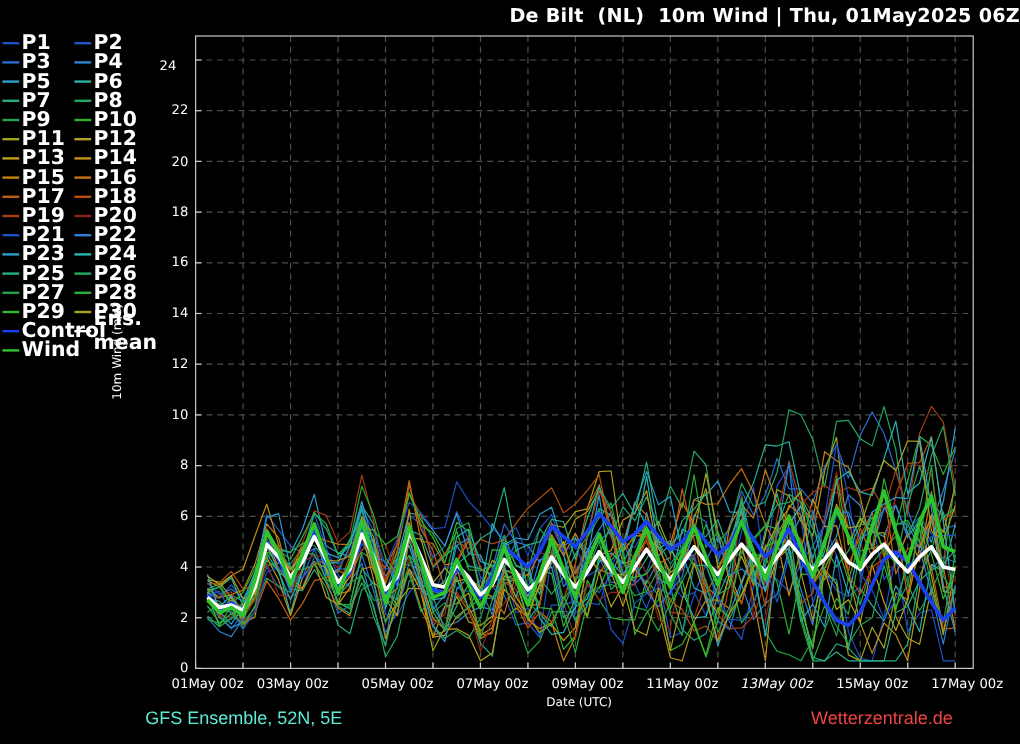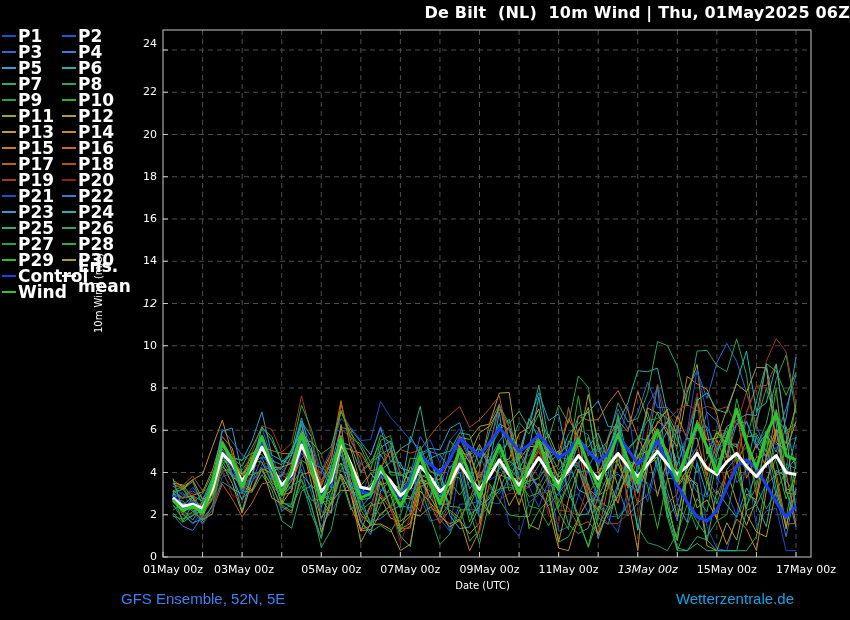--- a/index.html
+++ b/index.html
@@ -13,23 +13,23 @@
   .legend-item .sw{display:inline-block;width:14px;height:2px;margin-right:2px;flex:0 0 14px;}
   .chart-svg{position:absolute;left:0;top:0;}
   .ytick-label{position:absolute;width:34px;text-align:right;font-size:11px;color:#fff;}
   .xtick-label{position:absolute;width:80px;text-align:right;font-size:11px;color:#fff;}
   .ylabel{position:absolute;left:98px;top:293px;width:0;height:0;font-size:10px;color:#fff;
           transform:rotate(-90deg);white-space:nowrap;}
   .ylabel span{display:inline-block;transform:translate(-50%,-50%);}
   .xlabel{position:absolute;left:420px;top:580px;width:90px;text-align:right;
           font-size:10px;color:#fff;}
   .footer-left{position:absolute;left:121px;top:590px;font-size:15px;
-               font-family:"Liberation Sans",sans-serif;color:#3b82f6;}
+               font-family:"Liberation Sans",sans-serif;color:#5eead4;}
   .footer-right{position:absolute;right:56px;top:590px;font-size:15px;
-                font-family:"Liberation Sans",sans-serif;color:#0ea5e9;}
+                font-family:"Liberation Sans",sans-serif;color:#ef4444;}
 </style>
 </head>
 <body>
 
 <div id="app">
   <div class="title">De Bilt  (NL)  10m Wind | Thu, 01May2025 06Z</div>
 
   <div class="legend" id="legend">
       <div class="legend-item">
         <span class="sw" style="background: rgb(28, 80, 200);"></span>
@@ -265,27 +265,27 @@
       <line x1="163" y1="50" x2="168" y2="50" stroke="#c8c8c8" stroke-width="1"></line>
     </svg>
 
   <div id="axis-labels">
       <div class="ytick-label" style="left: 123px; top: 550px;">0</div>
       <div class="ytick-label" style="left: 123px; top: 507.75px;">2</div>
       <div class="ytick-label" style="left: 123px; top: 465.5px;">4</div>
       <div class="ytick-label" style="left: 123px; top: 423.25px;">6</div>
       <div class="ytick-label" style="left: 123px; top: 381px;">8</div>
       <div class="ytick-label" style="left: 123px; top: 338.75px;">10</div>
-      <div class="ytick-label" style="left: 123px; top: 296.5px; font-style: italic;">12</div>
+      <div class="ytick-label" style="left: 123px; top: 296.5px;">12</div>
       <div class="ytick-label" style="left: 123px; top: 254.25px;">14</div>
       <div class="ytick-label" style="left: 123px; top: 212px;">16</div>
       <div class="ytick-label" style="left: 123px; top: 169.75px;">18</div>
       <div class="ytick-label" style="left: 123px; top: 127.5px;">20</div>
       <div class="ytick-label" style="left: 123px; top: 85.25px; text-align: right;">22</div>
-      <div class="ytick-label" style="left: 123px; top: 37px;">24</div>
+      <div class="ytick-label" style="left: 123px; top: 48px; text-align: center;">24</div>
       <div class="xtick-label" style="left: 123px; top: 563px;">01May 00z</div>
       <div class="xtick-label" style="left: 194px; top: 563px;">03May 00z</div>
       <div class="xtick-label" style="left: 281.25px; top: 563px;">05May 00z</div>
       <div class="xtick-label" style="left: 360.375px; top: 563px;">07May 00z</div>
       <div class="xtick-label" style="left: 439.5px; top: 563px;">09May 00z</div>
       <div class="xtick-label" style="left: 518.625px; top: 563px;">11May 00z</div>
       <div class="xtick-label" style="left: 597.75px; top: 563px; font-style: italic;">13May 00z</div>
       <div class="xtick-label" style="left: 676.875px; top: 563px;">15May 00z</div>
       <div class="xtick-label" style="left: 756px; top: 563px;">17May 00z</div>
     </div>

